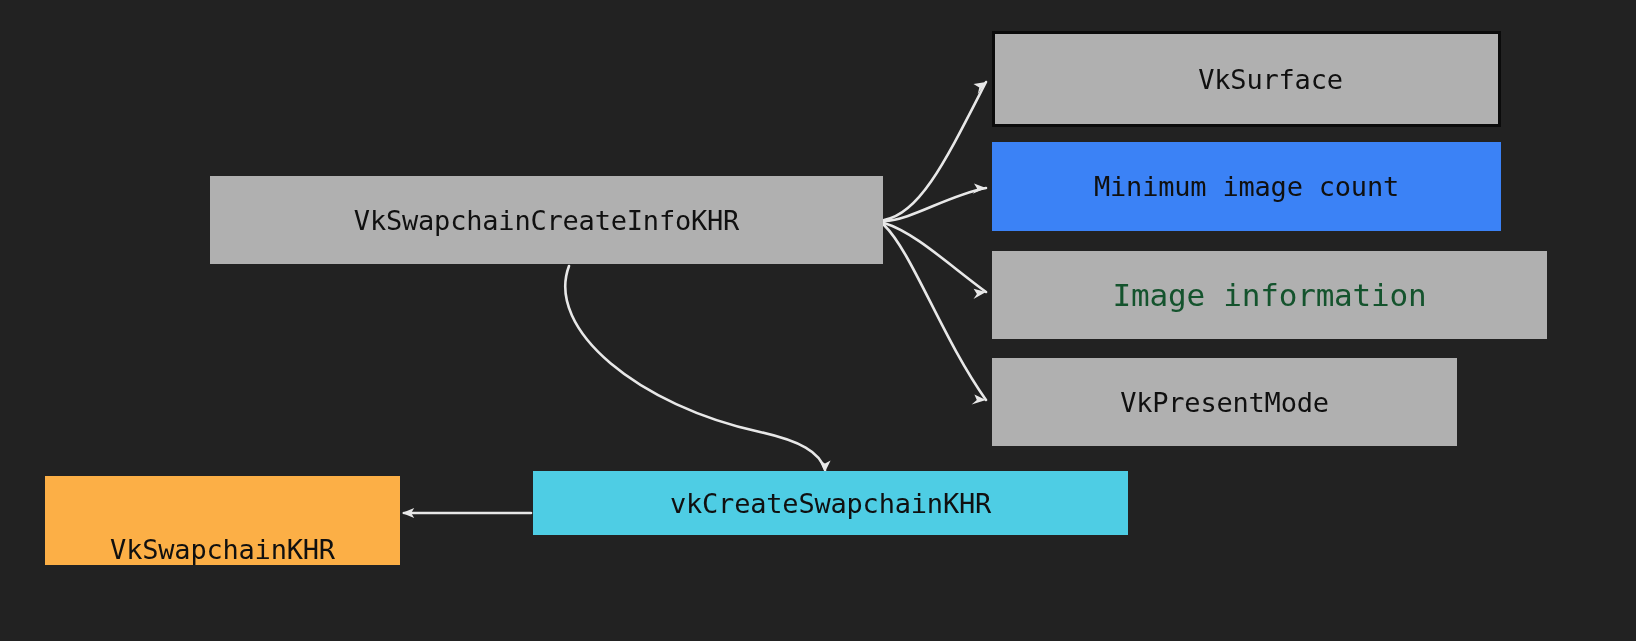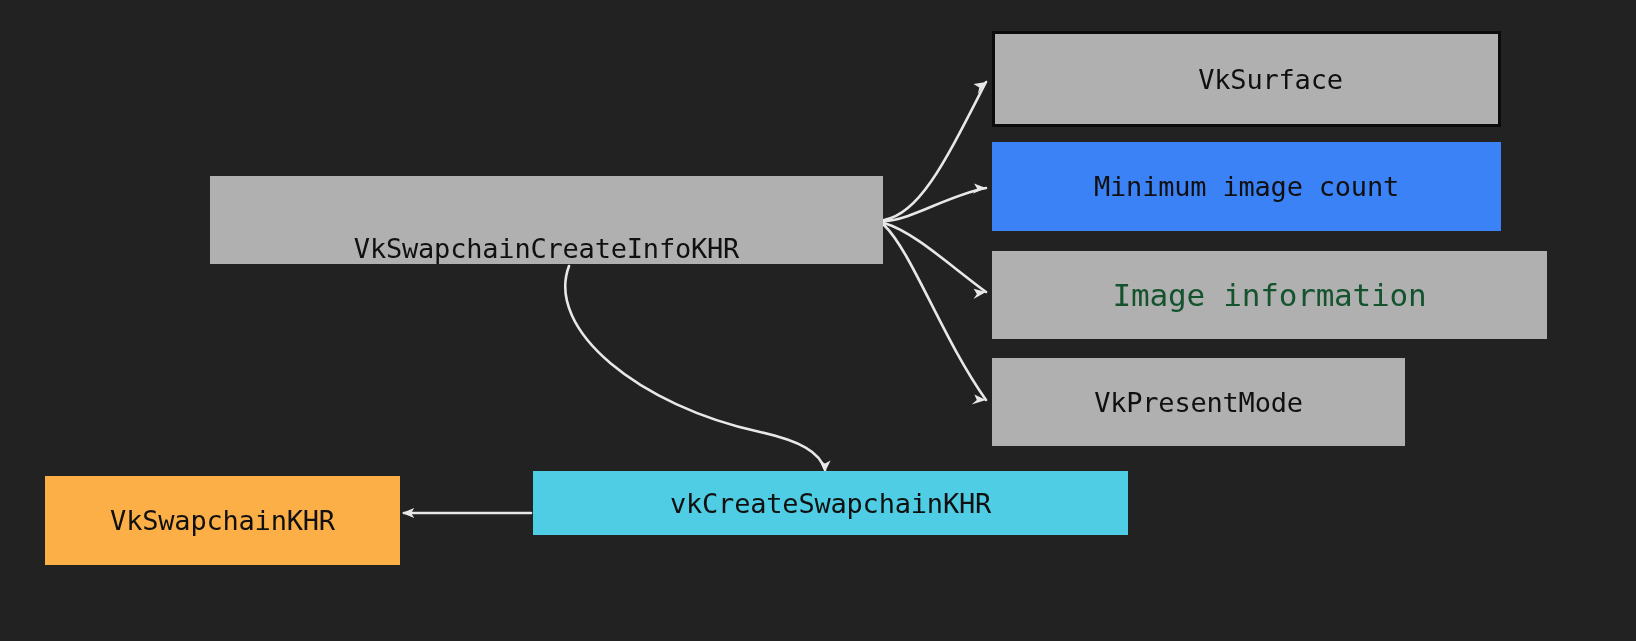--- a/index.html
+++ b/index.html
@@ -83,41 +83,41 @@
     <g>
       <path class="edge-path" d="M 569 266 C 545 330 640 406 760 432 C 800 441 820 452 825 470" stroke="#e8e8e8"></path>
       <path class="edge-head" d="M 825 472 l 5.6 -11.4 l -5.6 3.0 l -5.6 -3.0 z" fill="#e8e8e8"></path>
     </g>
     <g>
       <path class="edge-path" d="M 531 513 L 404 513" stroke="#e8e8e8"></path>
       <path class="edge-head" d="M 402 513 l 12.2 -5.0 l -3.0 5.0 l 3.0 5.0 z" fill="#e8e8e8"></path>
     </g>
   </svg>
 
-  <div class="node node-gray" style="left: 210px; top: 176px; width: 673px; height: 88px; background: rgb(176, 176, 176); color: rgb(16, 16, 16); font-size: 27px; align-items: flex-end;">
+  <div class="node node-gray" style="left: 210px; top: 176px; width: 673px; height: 88px; background: rgb(176, 176, 176); color: rgb(16, 16, 16); font-size: 27px;">
     <span>VkSwapchainCreateInfoKHR</span>
   </div>
 
   <div class="node node-gray node-bordered" style="left: 992px; top: 31px; width: 509px; height: 96px; background: rgb(176, 176, 176); color: rgb(16, 16, 16); font-size: 27px;">
     <span>VkSurface</span>
   </div>
 
   <div class="node node-gray" style="left: 992px; top: 142px; width: 509px; height: 89px; background: #3b82f6; color: rgb(16, 16, 16); font-size: 27px;">
     <span>Minimum image count</span>
   </div>
 
   <div class="node node-gray" style="left: 992px; top: 251px; width: 555px; height: 88px; background: rgb(176, 176, 176); color: #14532d; font-size: 31px;">
     <span>Image information</span>
   </div>
 
-  <div class="node node-gray" style="left: 992px; top: 358px; width: 413px; height: 88px; background: rgb(176, 176, 176); color: rgb(16, 16, 16); font-size: 27px;">
+  <div class="node node-gray" style="left: 992px; top: 358px; width: 465px; height: 88px; background: rgb(176, 176, 176); color: rgb(16, 16, 16); font-size: 27px;">
     <span>VkPresentMode</span>
   </div>
 
-  <div class="node node-orange" style="left: 45px; top: 476px; width: 355px; height: 89px; background: rgb(252, 175, 70); color: rgb(16, 16, 16); font-size: 27px;">
+  <div class="node node-orange" style="left: 45px; top: 476px; width: 355px; height: 89px; background: rgb(252, 175, 70); color: rgb(16, 16, 16); font-size: 27px; align-items: flex-end;">
     <span>VkSwapchainKHR</span>
   </div>
 
   <div class="node node-cyan" style="left: 533px; top: 471px; width: 595px; height: 64px; background: rgb(78, 205, 228); color: rgb(16, 16, 16); font-size: 27px;">
     <span>vkCreateSwapchainKHR</span>
   </div>
 
 </div>
 
 </body></html>

